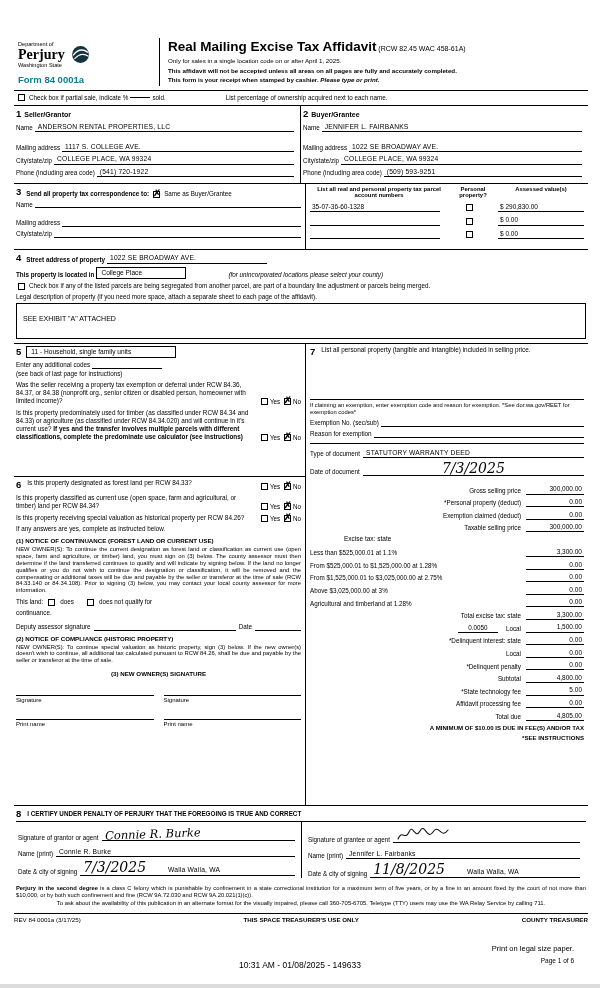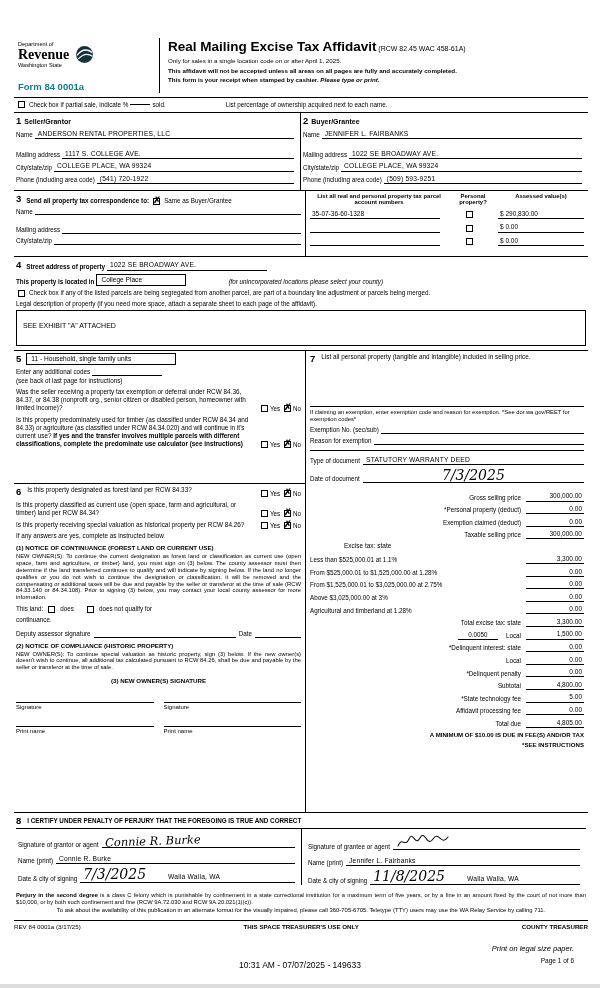--- a/index.html
+++ b/index.html
@@ -20,21 +20,21 @@
         font-weight:bold; line-height:1; }
   .script { font-family:"DejaVu Serif", serif; font-style:italic; }
 
   
   .header { display:flex; padding:2px 0 4px 0; }
   .logo-col { width:146px; border-right:1px solid #000; padding:3px 4px 0 4px; }
   .logo-row { display:flex; align-items:center; gap:5px; }
   .dept-top,.dept-bottom { font-size:5.6px; }
   .brand { font-family:"Liberation Serif", serif; font-weight:bold; font-size:14px; line-height:1; }
   .logo-mark { width:21px; height:21px; flex:none; }
-  .form-number { font-weight:bold; font-size:9.5px; margin-top:12px; color:var(--teal,#0e7d8f); }
+  .form-number { font-weight:bold; font-size:9.5px; margin-top:5px; color:var(--teal,#0e7d8f); }
   .title-col { flex:1; padding:1px 0 0 8px; }
   .form-title { font-weight:bold; font-size:13.5px; }
   .title-code { font-size:7px; }
   .note { font-size:6.2px; margin-top:1.5px; }
 
   
   .prow { border-top:1.4px solid #000; display:flex; align-items:center; gap:2px; padding:3px 2px; }
   .prow .ownership { margin-left:58px; }
 
   
@@ -106,37 +106,37 @@
   .s8line { display:flex; align-items:flex-end; gap:3px; margin-top:3px; min-height:13px; }
   .s8line .uf { flex:1; }
   .signame { font-size:11.5px; line-height:.9; transform:rotate(-2deg); display:inline-block; }
   .dscript { font-size:14px; line-height:1; }
 
   .perjury { padding:3px 2px 2px 2px; }
   .altnote { text-align:center; font-size:5.9px; margin-top:2px; }
   .footrow { border-top:1px solid #000; margin-top:3px; display:flex; justify-content:space-between;
              padding-top:2px; font-size:6.2px; }
 
-  .print-note { position:absolute; right:26px; top:944px; font-style:italic; font-size:7.5px;padding-left:34px; }
+  .print-note { position:absolute; right:26px; top:944px; font-size:7.5px;padding-left:34px; }
   .page-note  { position:absolute; right:26px; top:957px; font-size:6.5px; }
   .timestamp  { position:absolute; left:0; right:0; top:960px; text-align:center; font-size:8.5px; }
   .bottom-edge { position:absolute; left:0; right:0; bottom:0; height:4px; background:#dcdcdc; }
 </style>
 </head>
 <body>
 
 <div class="page">
   <div class="form">
 
     <div class="header">
       <div class="logo-col">
         <div class="logo-row">
           <div class="logo-text">
             <div class="dept-top">Department of</div>
-            <div class="brand">Revenue</div>
+            <div class="brand">Perjury</div>
             <div class="dept-bottom">Washington State</div>
           </div>
           <svg class="logo-mark" viewBox="0 0 24 24">
             <circle cx="12" cy="12" r="9.6" fill="#15323f"></circle>
             <path d="M3.5,13 Q 11,3 20.5,9.5" fill="none" stroke="#ffffff" stroke-width="1.6"></path>
             <path d="M5,17 Q 13,8.5 21,14" fill="none" stroke="#ffffff" stroke-width="1.2"></path>
           </svg>
         </div>
         <div class="form-number">Form 84 0001a</div>
       </div>
@@ -519,15 +519,15 @@
     <div class="footrow">
       <span>REV 84 0001a (3/17/25)</span>
       <span class="bold">THIS SPACE TREASURER'S USE ONLY</span>
       <span class="bold">COUNTY TREASURER</span>
     </div>
 
   </div>
 
   <div class="print-note">Print on legal size paper.</div>
   <div class="page-note">Page 1 of 6</div>
-  <div class="timestamp">10:31 AM - 07/07/2025 - 149633</div>
+  <div class="timestamp">10:31 AM - 01/08/2025 - 149633</div>
   <div class="bottom-edge"></div>
 </div>
 
 </body></html>

